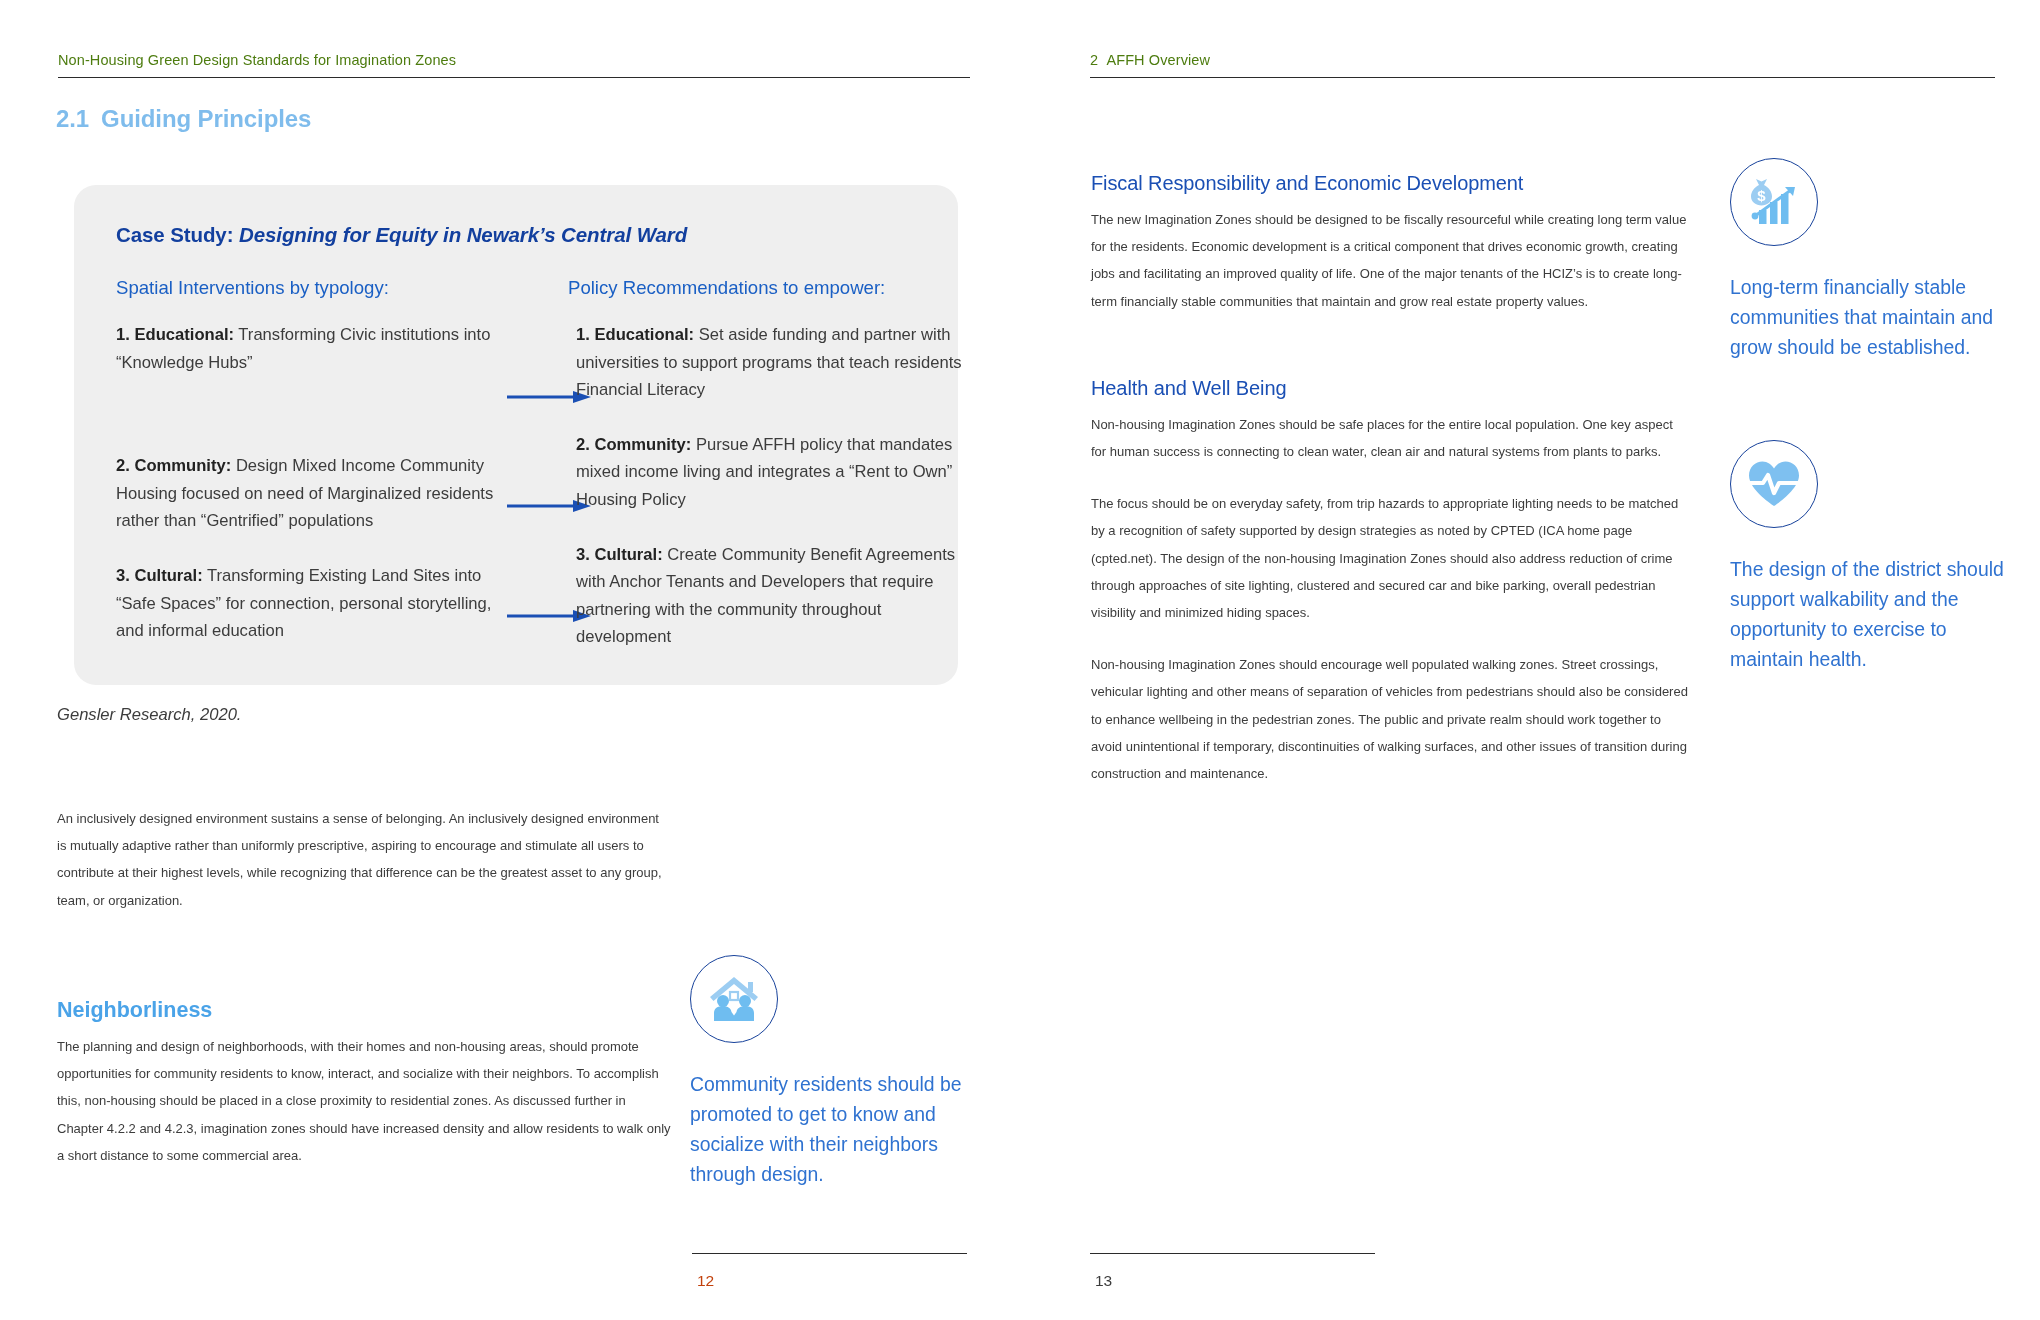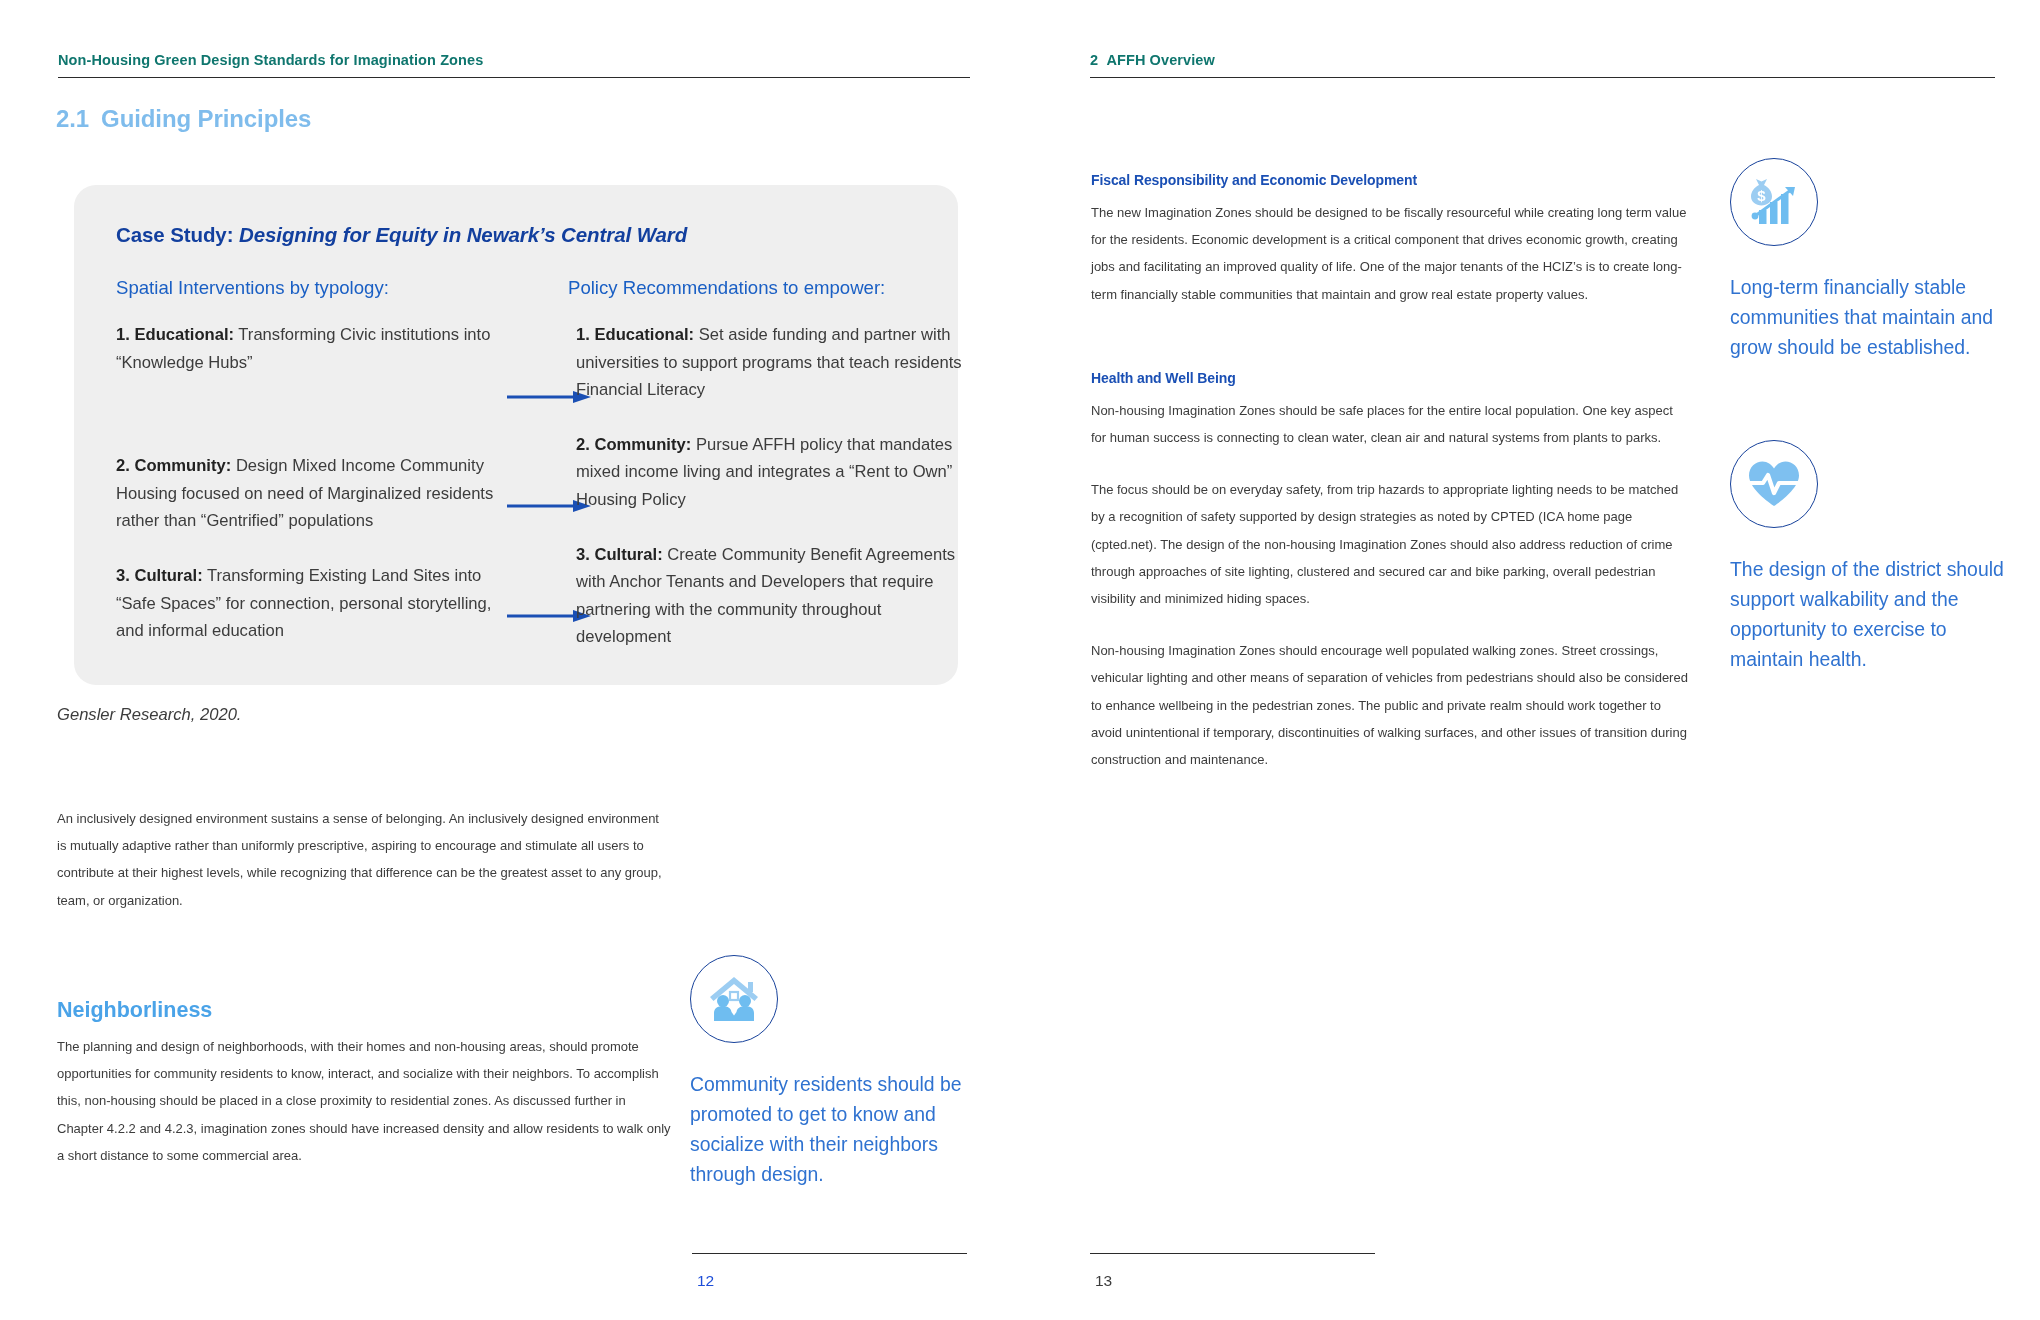--- a/index.html
+++ b/index.html
@@ -18,22 +18,22 @@
     position: relative;
     width: 2040px;
     height: 1320px;
     background: #ffffff;
     display: block;
   }
 
   
   .hdr-run {
     font-size: 14.5px;
-    font-weight: bold;
-    color: #0f766e;
+    font-weight: normal;
+    color: #4d7c0f;
     letter-spacing: 0.1px;
     white-space: nowrap;
   }
   .hdr-rule {
     border-bottom: 1.6px solid #2b2b2b;
     margin-top: 9px;
   }
   .sec-num-title {
     font-size: 24px;
     font-weight: bold;
@@ -43,22 +43,22 @@
   .sec-num-title .num { margin-right: 12px; }
 
   .body-p {
     font-size: 13px;
     line-height: 27.2px;
     color: #3c3c3c;
   }
   .body-p + .body-p { margin-top: 25px; }
 
   .sub-head {
-    font-size: 14px;
-    font-weight: bold;
+    font-size: 20px;
+    font-weight: normal;
     color: #1a4fb4;
     margin-bottom: 11px;
     letter-spacing: -0.1px;
   }
   .neighborliness-head {
     font-size: 21.5px;
     font-weight: bold;
     color: #4aa3e8;
     margin-bottom: 10px;
   }
@@ -177,21 +177,21 @@
   .lp-footrule {
     position: absolute;
     left: 692px; top: 1253px;
     width: 275px;
     border-top: 1.6px solid #2b2b2b;
   }
   .lp-pageno {
     position: absolute;
     left: 697px; top: 1272px;
     font-size: 15.5px;
-    color: #1d4ed8;
+    color: #c2410c;
   }
 
   
   .page-right {
     position: absolute;
     left: 1020px; top: 0;
     width: 1020px; height: 1320px;
   }
   .rp-header {
     position: absolute;

